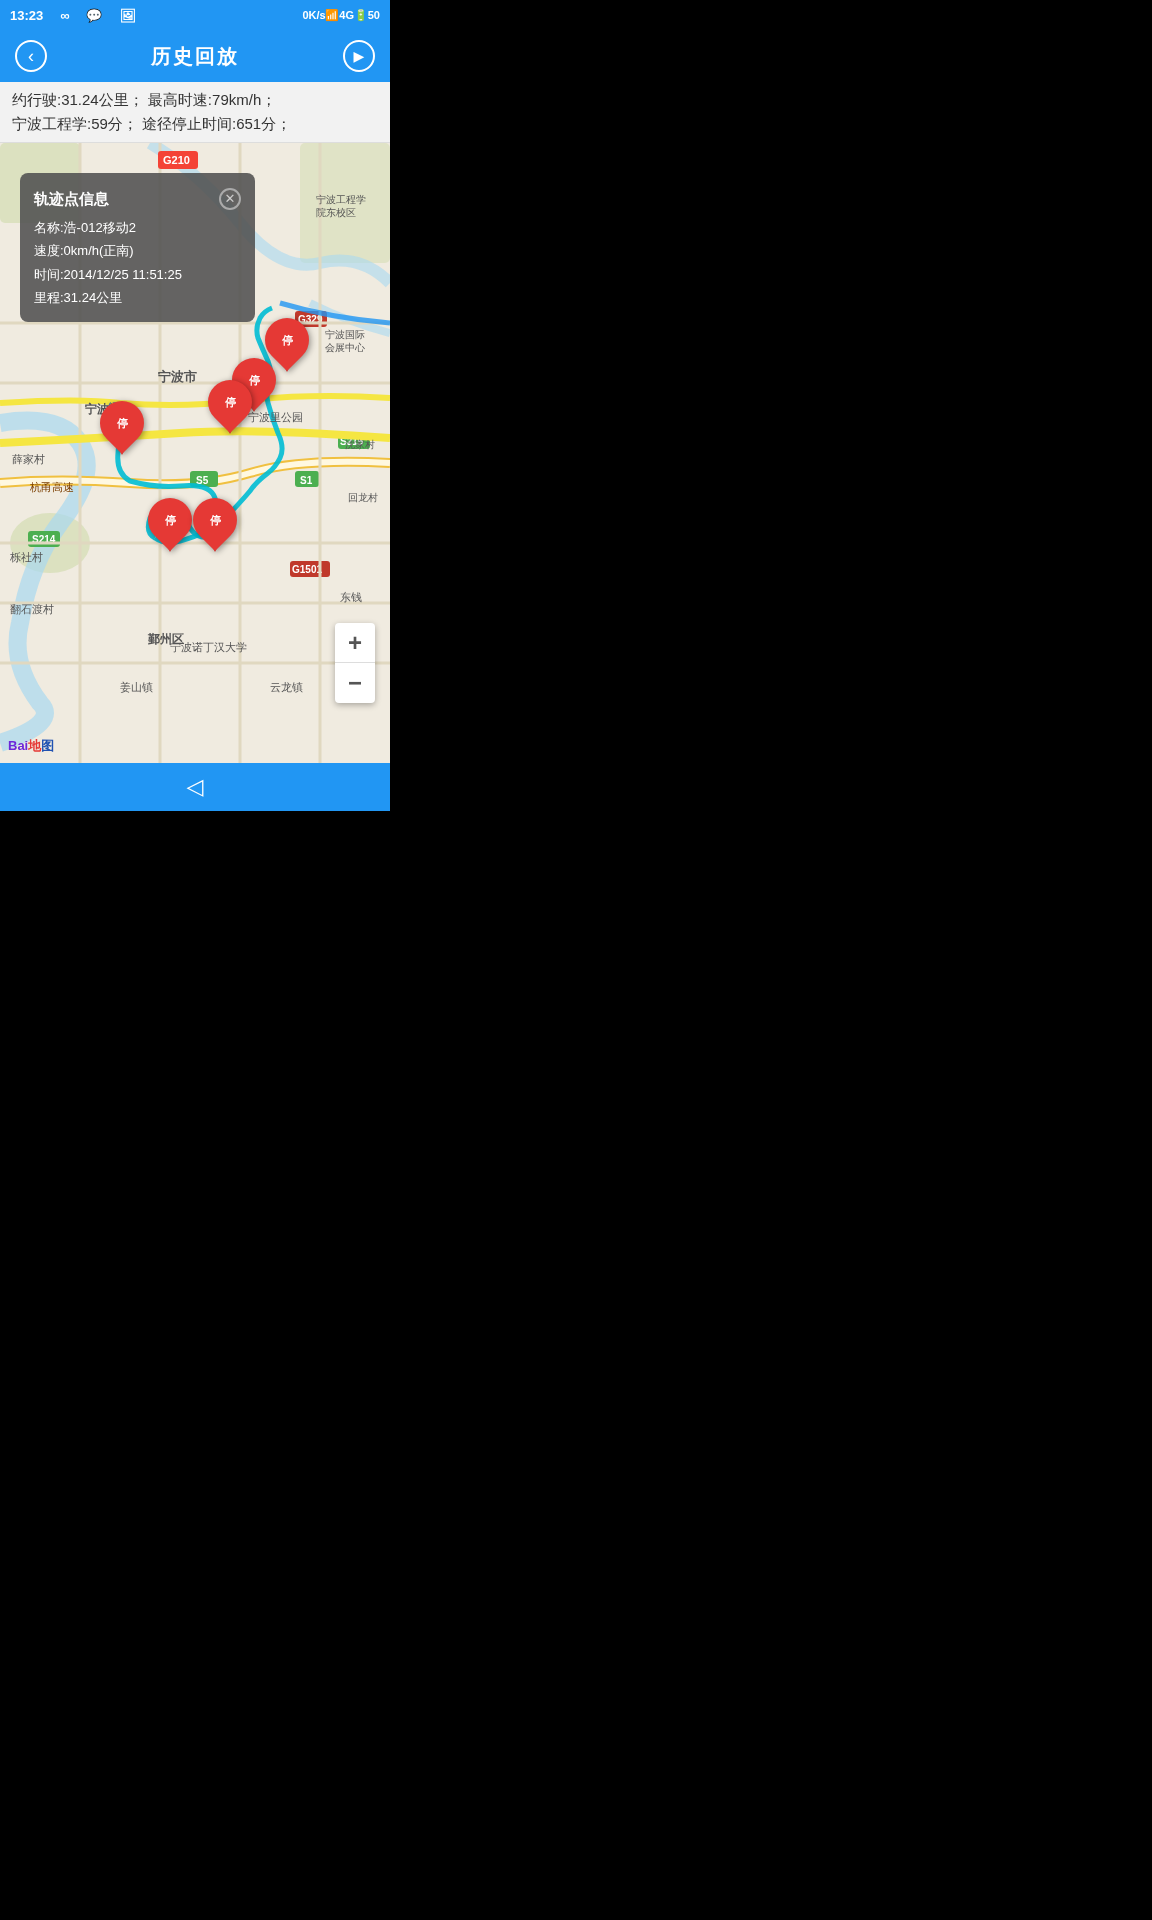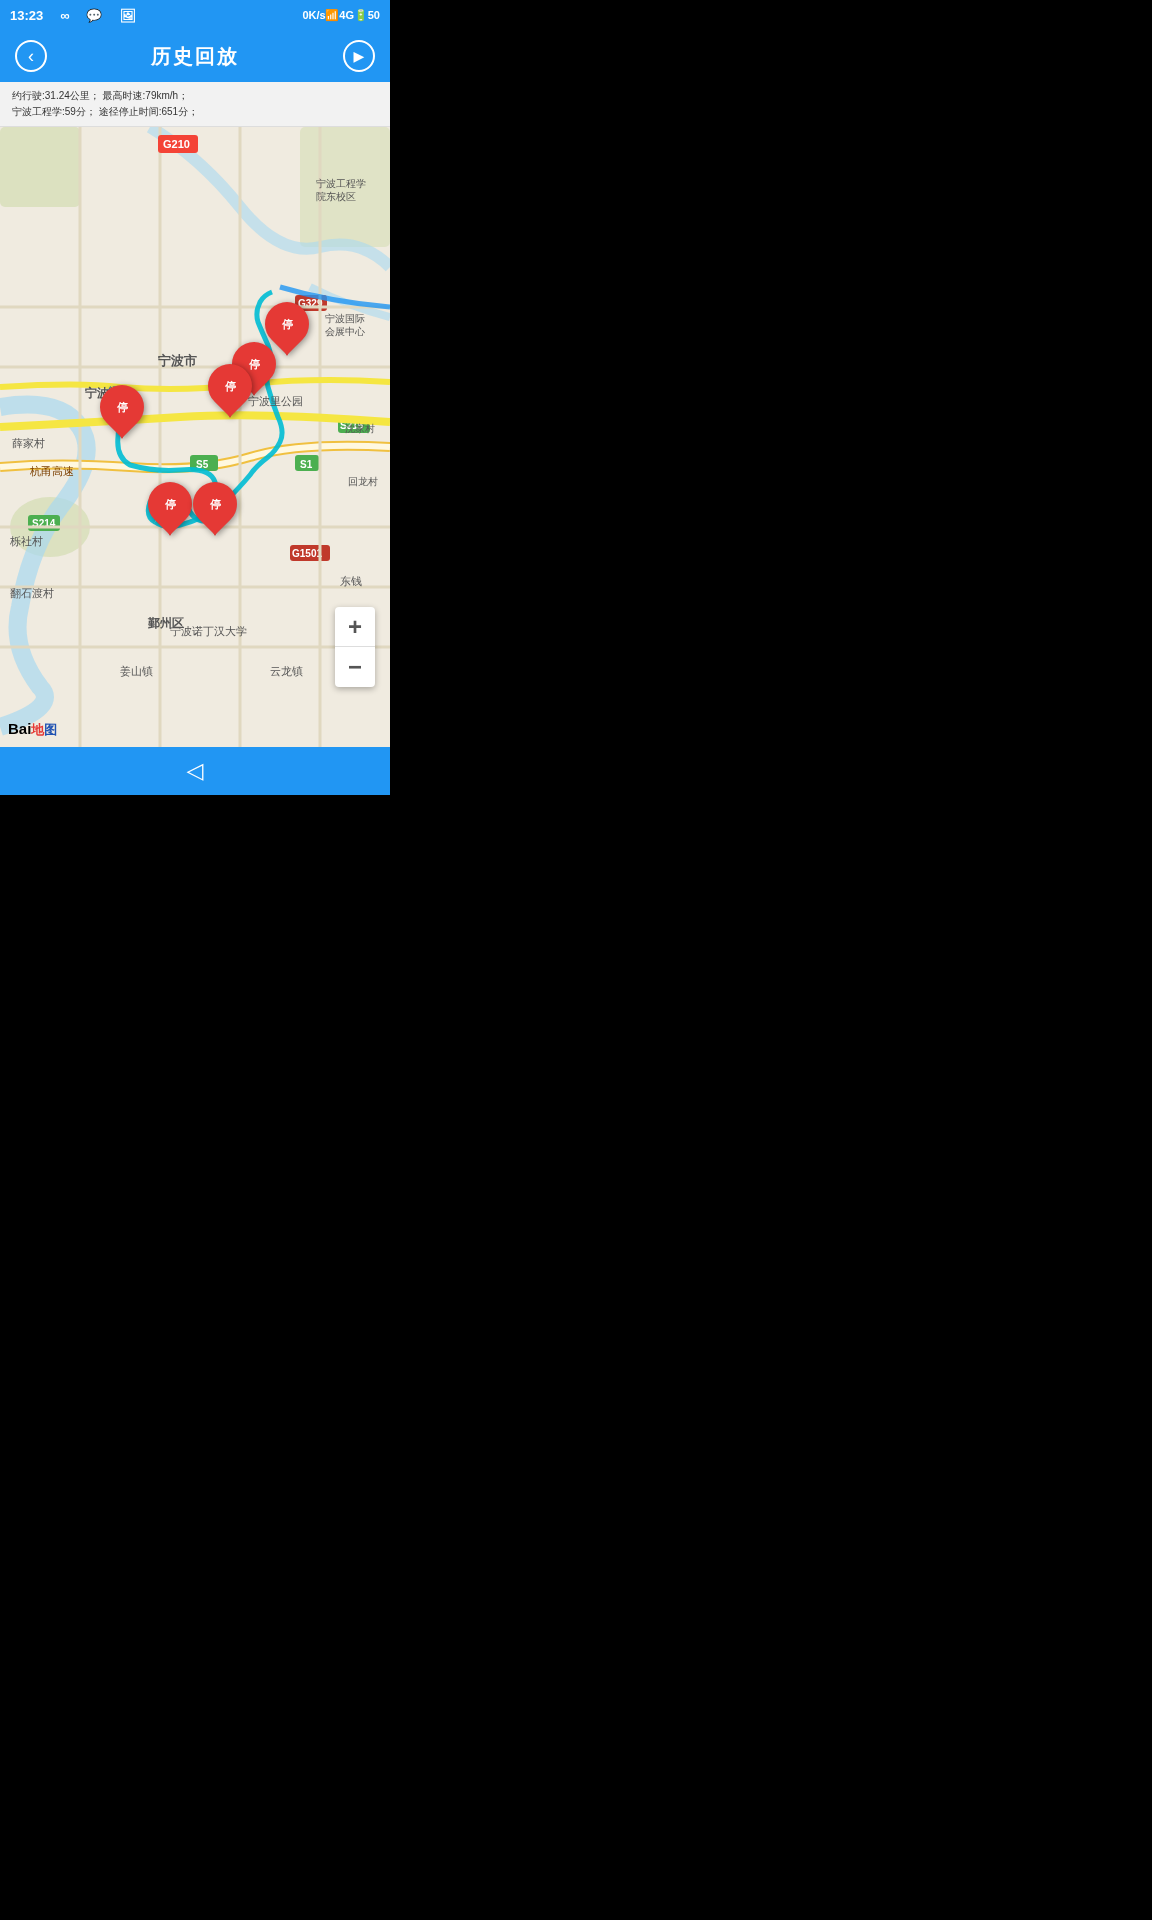--- a/index.html
+++ b/index.html
@@ -66,21 +66,21 @@
       justify-content: center;
       font-size: 14px;
       cursor: pointer;
     }
 
     
     .info-bar {
       width: 100%;
       background: rgba(255,255,255,0.95);
       padding: 6px 12px;
-      font-size: 10px;
+      font-size: 15px;
       color: #333;
       line-height: 1.6;
       border-bottom: 1px solid #ddd;
     }
 
     
     .map-container {
       width: 100%;
       height: 620px;
       position: relative;
@@ -320,20 +320,32 @@
     <text x="158" y="238" fill="#555" font-size="13" font-weight="bold">宁波市</text>
 
     <text x="108" y="268" fill="#1565C0" font-size="11">经</text>
 
     <text x="100" y="282" fill="#1565C0" font-size="10">🏛</text>
 
     <rect x="158" y="8" width="40" height="18" rx="3" fill="#f44336"></rect>
     <text x="163" y="21" fill="white" font-size="11" font-weight="bold">G210</text>
   </svg>
 
+  <div class="popup-box">
+    <div class="popup-header">
+      <span class="popup-title">轨迹点信息</span>
+      <div class="popup-close">
+        <span>✕</span>
+      </div>
+    </div>
+    <div>名称:浩-012移动2</div>
+    <div>速度:0km/h(正南)</div>
+    <div>时间:2014/12/25 11:51:25</div>
+    <div>里程:31.24公里</div>
+  </div>
 
   <div class="marker" style="top:175px; left:265px;">
     <div class="marker-body">
       <div class="marker-inner">停</div>
     </div>
     <div class="marker-tail"></div>
   </div>
 
   <div class="marker" style="top:215px; left:232px;">
     <div class="marker-body">
@@ -373,21 +385,21 @@
   <div class="zoom-controls">
     <div class="zoom-btn">
       <span>+</span>
     </div>
     <div class="zoom-btn">
       <span>−</span>
     </div>
   </div>
 
   <div class="baidu-logo">
-    <span style="color:#000000;font-weight:bold;font-size:15px;">Bai</span><span style="color:#e53935;font-weight:bold;font-size:13px;">地</span><span style="color:#2052b2;font-weight:bold;font-size:13px;">图</span>
+    <span style="color:#6d28d9;font-weight:bold;font-size:13px;">Bai</span><span style="color:#e53935;font-weight:bold;font-size:13px;">地</span><span style="color:#2052b2;font-weight:bold;font-size:13px;">图</span>
   </div>
 
 </div>
 
 <div class="bottom-bar">
   <div class="bottom-back-btn">
     <span>◁</span>
   </div>
 </div>
 

